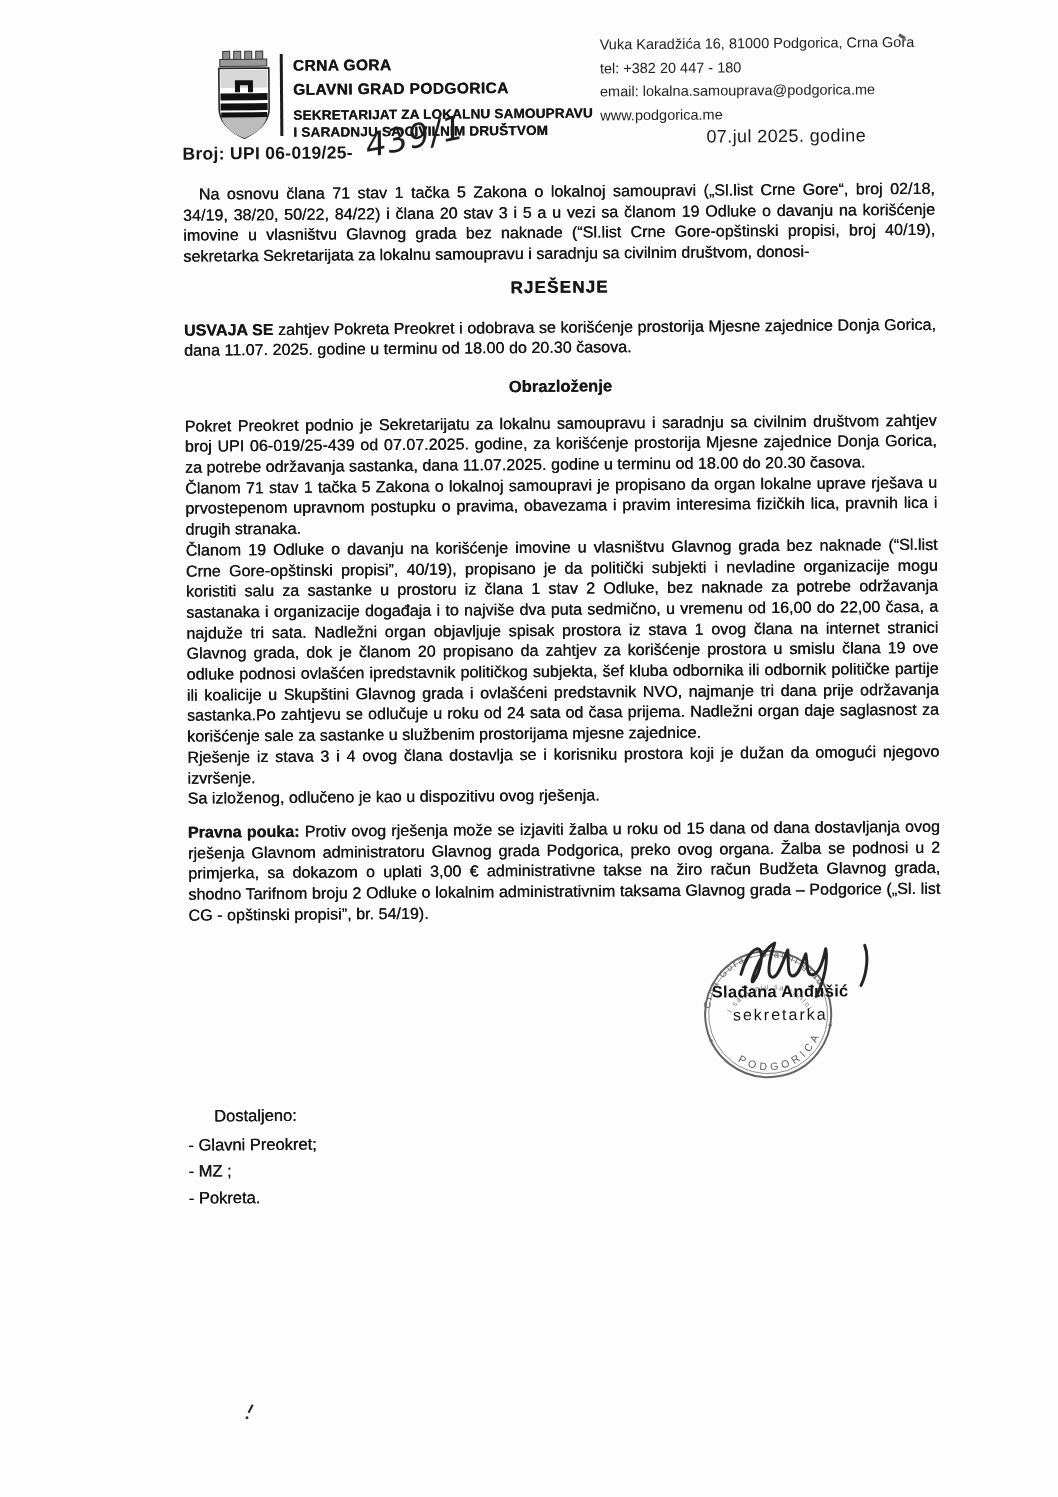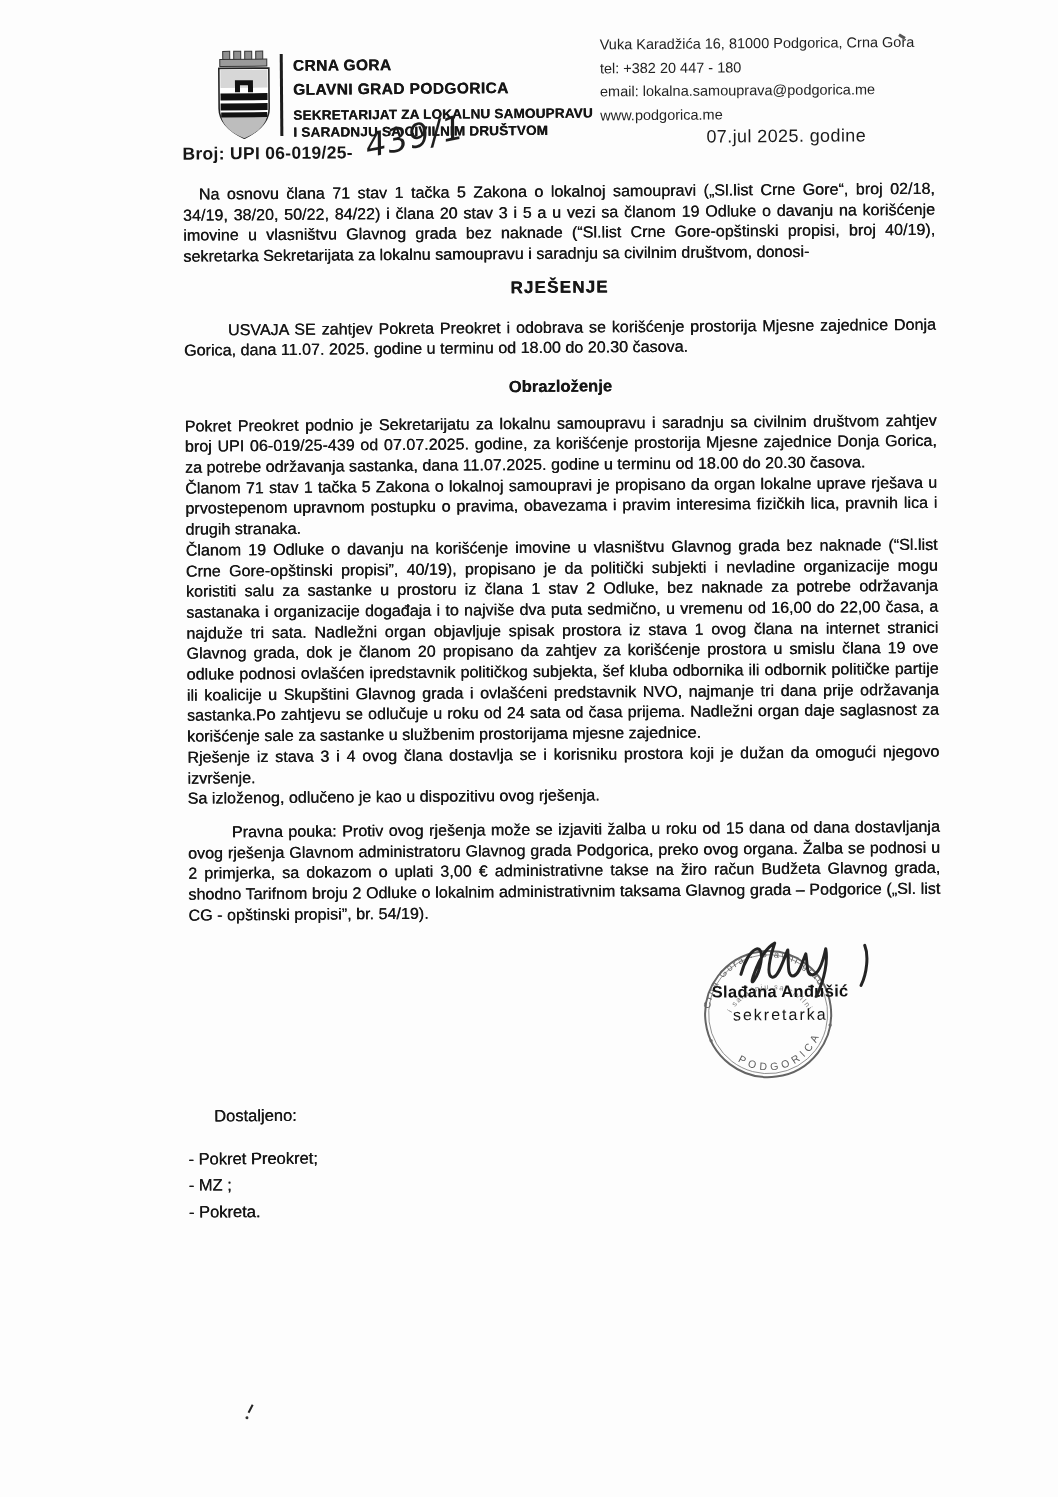--- a/index.html
+++ b/index.html
@@ -27,33 +27,33 @@
 
   
   .doc{position:absolute;left:186px;top:182px;width:752px;font-size:16px;line-height:20.7px;
        text-align:justify;letter-spacing:.05px;color:#171717;}
   .p-intro{text-indent:16px;}
   .h-title{text-align:center;font-weight:bold;font-size:17px;letter-spacing:1.2px;margin-top:13px;text-indent:0;}
   .p-decision{margin-top:19px;}
   .h-obraz{text-align:center;font-weight:bold;font-size:16.5px;margin-top:17px;}
   .expl{margin-top:17px;}
   .p-legal{margin-top:13px;}
-  .b{font-weight:normal;margin-left:44px;}
+  .b{font-weight:bold;}
 
   
   .stamp{position:absolute;left:690px;top:940px;transform:rotate(-7deg);opacity:.88;}
   .sig-name{position:absolute;left:688px;top:984px;width:178px;text-align:center;
             font-size:16.5px;font-weight:bold;letter-spacing:.3px;color:#111;}
   .sig-title{position:absolute;left:688px;top:1008px;width:178px;text-align:center;
              font-size:16px;letter-spacing:2px;color:#151515;}
   .scribble{position:absolute;left:724px;top:930px;}
 
   
   .dist{position:absolute;left:184px;top:1100px;font-size:16.5px;line-height:26.5px;color:#161616;}
-  .dist .head{margin-left:26px;margin-bottom:16px;}
+  .dist .head{margin-left:26px;margin-bottom:2px;}
 
   
   .speck1{position:absolute;left:903px;top:38px;width:7px;height:2.5px;background:#555;transform:rotate(32deg);}
   .speck2{position:absolute;left:243px;top:1403px;width:4px;height:9px;border-left:2.5px solid #222;transform:rotate(28deg);}
   .speck3{position:absolute;left:239px;top:1414px;width:3px;height:3px;background:#333;border-radius:50%;}
 </style>
 </head>
 <body>
 
 <div class="page">
@@ -142,21 +142,21 @@
     <div class="sig-name">Slađana Anđušić</div>
     <div class="sig-title">sekretarka</div>
     <div class="scribble">
       <svg width="170" height="70" viewBox="0 0 170 70">
         <path d="M14 46 c 8 -28 24 -34 20 -12 c -3 16 -13 28 -7 12 c 7 -19 15 -28 21 -31 c -5 15 -9 32 -3 34 c 6 2 11 -16 16 -27 c 1 14 -1 26 5 26 c 6 0 9 -13 13 -22 c 2 11 0 22 7 21 c 7 -1 11 -17 13 -26 c 2 12 -1 30 -10 48 M 138 18 c 4 10 2 28 -4 40" fill="none" stroke="#242424" stroke-width="3" stroke-linecap="round" stroke-linejoin="round"></path>
       </svg>
     </div>
 
     <div class="dist toner">
       <div class="head">Dostaljeno:</div>
-      <div>- Pokret Preokret;</div>
+      <div>- Glavni Preokret;</div>
       <div>- MZ ;</div>
       <div>- Pokreta.</div>
     </div>
 
     <div class="speck1"></div>
     <div class="speck2"></div>
     <div class="speck3"></div>
   </div>
 </div>
 

